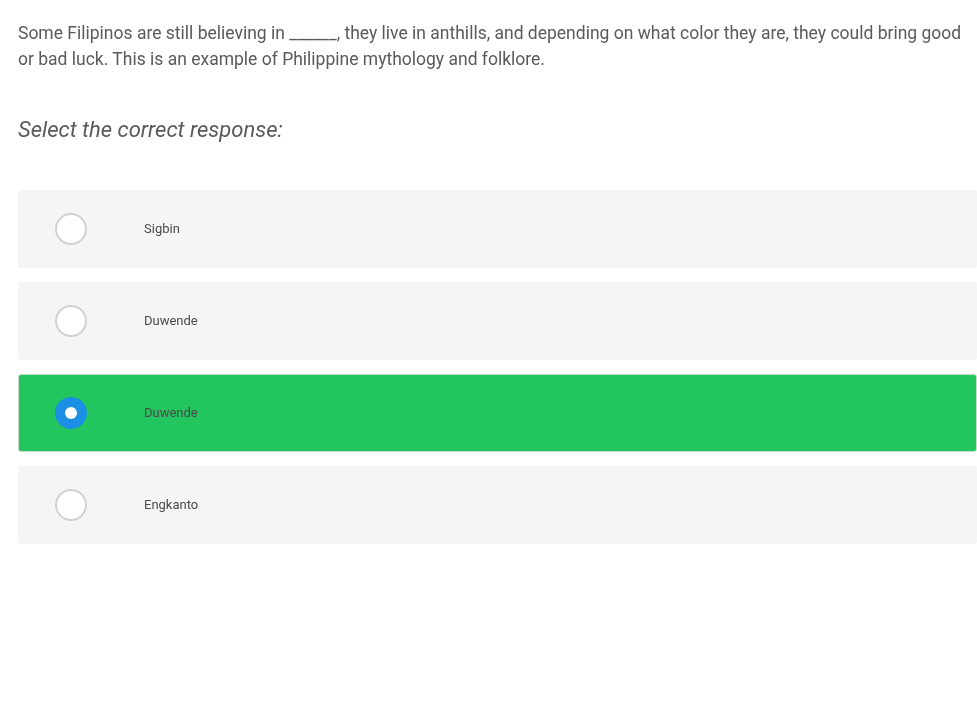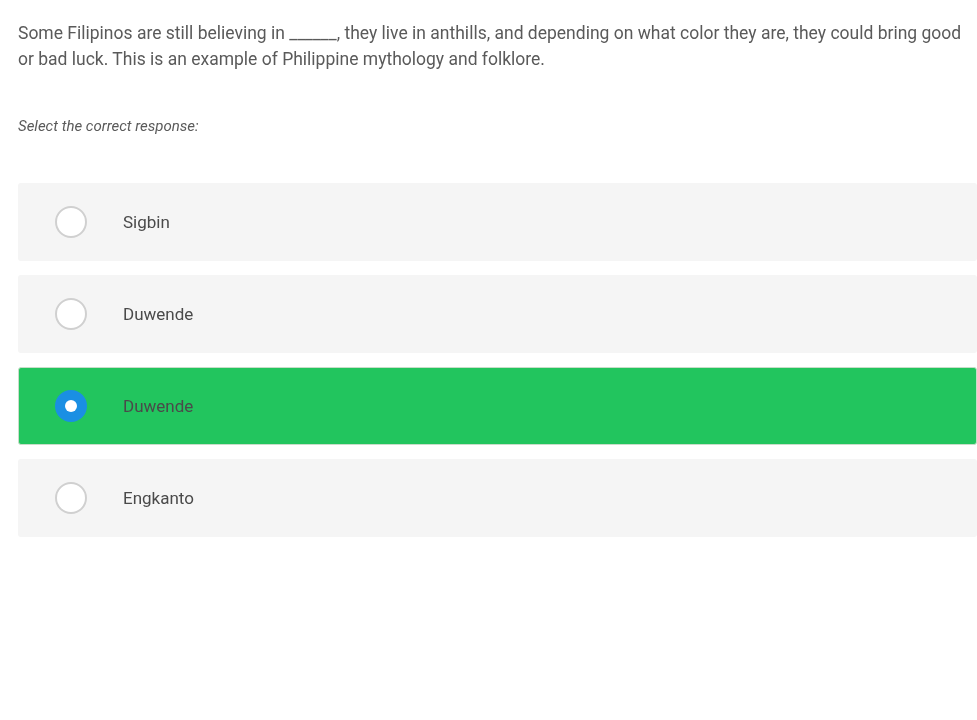--- a/index.html
+++ b/index.html
@@ -17,21 +17,21 @@
       padding: 20px 0 0 18px;
     }
     .question-text {
       font-size: 17.5px;
       line-height: 1.5;
       color: #5a5a5a;
       margin-bottom: 44px;
       padding-right: 2px;
     }
     .instruction {
-      font-size: 15px;
+      font-size: 22px;
       font-style: italic;
       color: #5a5a5a;
       margin-bottom: 48px;
     }
     .options {
       display: flex;
       flex-direction: column;
       gap: 14px;
     }
     .option {
@@ -67,22 +67,23 @@
       width: 12px;
       height: 12px;
       border-radius: 50%;
       background: #ffffff;
       display: none;
     }
     .option.selected .radio-inner {
       display: block;
     }
     .option-label {
-      font-size: 17px;
+      font-size: 13px;
       color: #4a4a4a;
+      margin-left: 21px;
     }
   </style>
 </head>
 <body>
 
 <div class="question-text">Some Filipinos are still believing in ______, they live in anthills, and depending on what color they are, they could bring good or bad luck. This is an example of Philippine mythology and folklore.</div>
 
 <div class="instruction">Select the correct response:</div>
 
 <div class="options">

